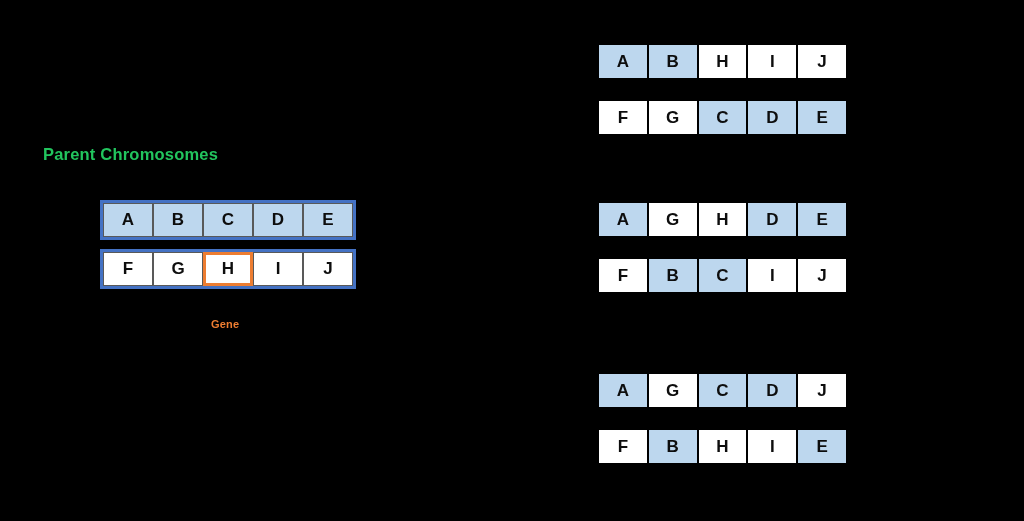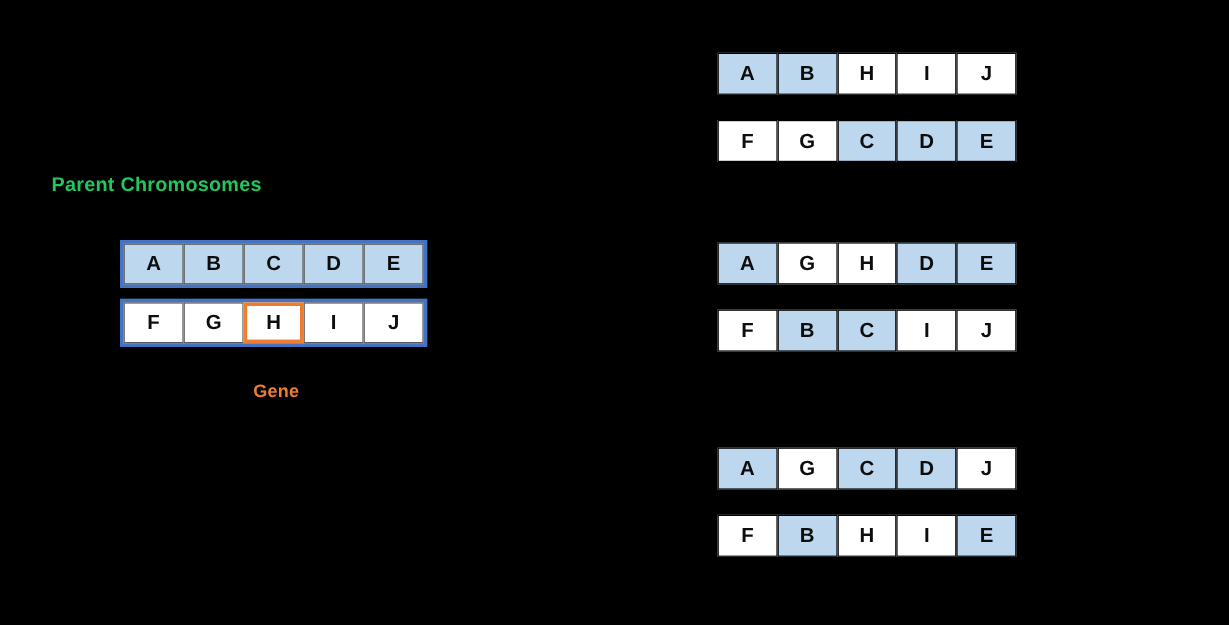--- a/index.html
+++ b/index.html
@@ -29,21 +29,21 @@
   #parent-label {
     left: 9px;
     top: 145px;
     font-size: 16.5px;
     color: #22c55e;
     margin-left: 34px;
   }
   #gene-label {
     left: 211px;
     top: 318px;
-    font-size: 15px;
+    font-size: 11px;
     color: #ed7d31;
   }
 
   
   .chrom {
     position: absolute;
     display: flex;
     box-sizing: border-box;
   }
 

